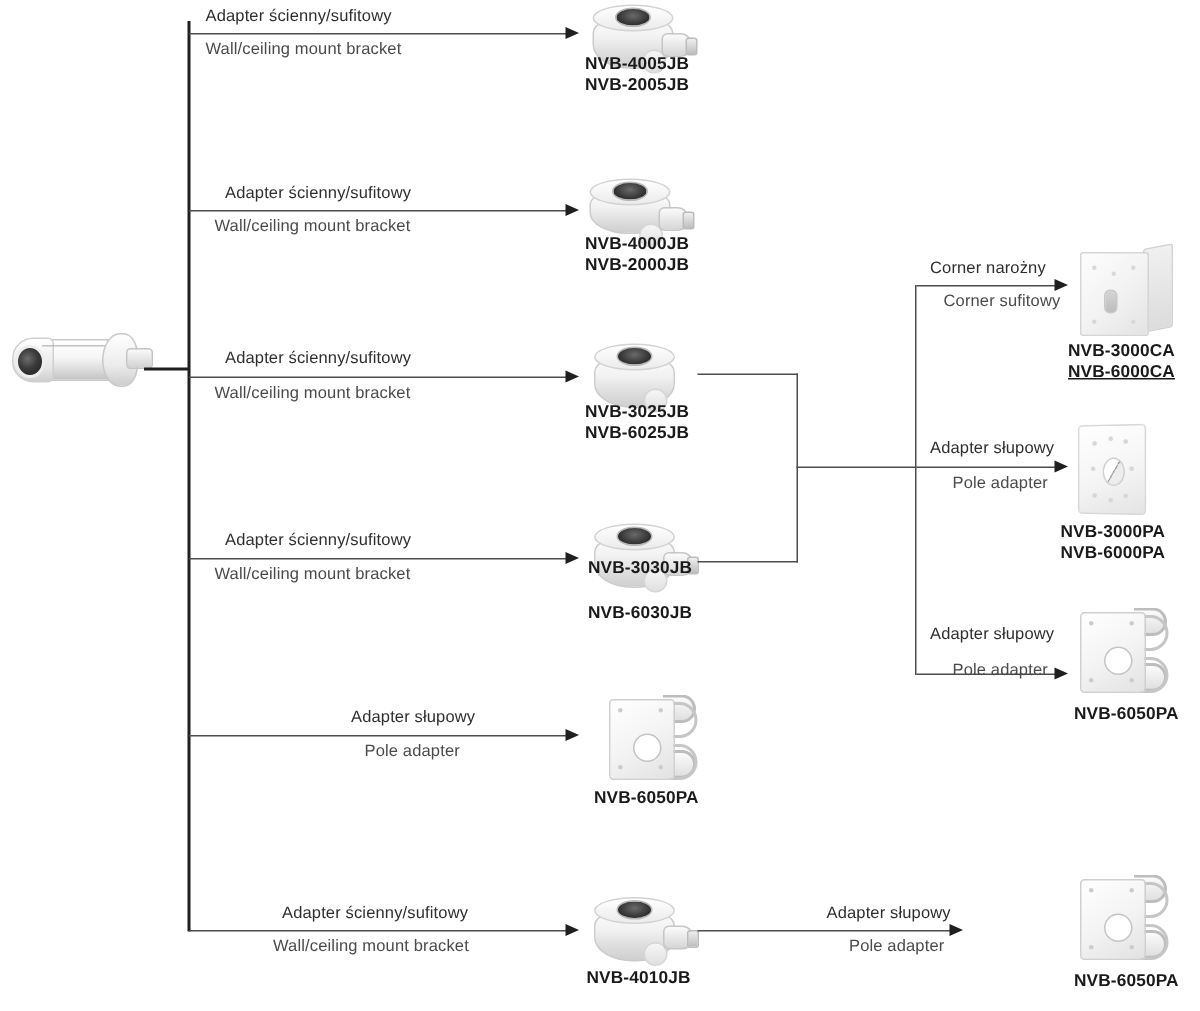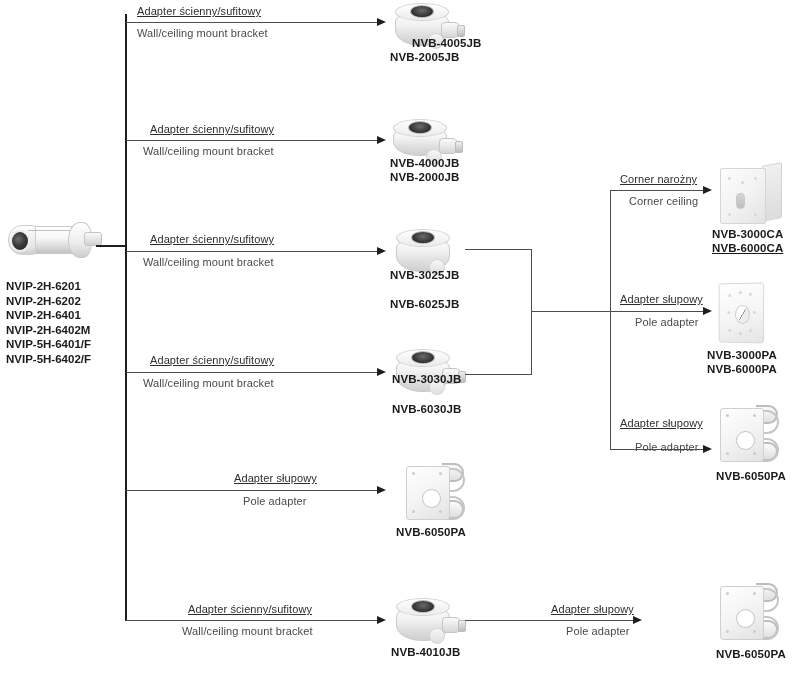--- a/index.html
+++ b/index.html
@@ -19,21 +19,21 @@
     background: #ffffff;
   }
   .lbl {
     position: absolute;
     font-size: 11px;
     line-height: 13px;
     color: #3a3a3a;
     white-space: nowrap;
     letter-spacing: 0.1px;
   }
-  .lbl.pl { color: #2e2e2e; text-decoration: underline; }
+  .lbl.pl { color: #2e2e2e; }
   .lbl.en { color: #4a4a4a; }
   .model {
     position: absolute;
     font-size: 11.5px;
     line-height: 14px;
     font-weight: bold;
     color: #1a1a1a;
     white-space: nowrap;
     letter-spacing: 0.1px;
   }
@@ -277,46 +277,38 @@
 
   <div class="cam" style="left:6px; top:214px; width:96px; height:52px;">
     <div class="body"></div>
     <div class="mount"></div>
     <div class="arm"></div>
     <div class="hood"></div>
     <div class="lens"></div>
     <div class="topline"></div>
   </div>
 
-  <div class="srcmodels" style="left:6px; top:279px;">
-    <div>NVIP-2H-6201</div>
-    <div>NVIP-2H-6202</div>
-    <div>NVIP-2H-6401</div>
-    <div>NVIP-2H-6402M</div>
-    <div>NVIP-5H-6401/F</div>
-    <div>NVIP-5H-6402/F</div>
-  </div>
 
   <div class="hline thick" style="left:96px; top:245px; width:30px;"></div>
 
   <div class="vline thick" style="left:125px; top:14px; height:607px;"></div>
 
   <div class="hline" style="left:126px; top:22px; width:255px;"></div>
   <div class="arrow" style="left:377px; top:17.5px;"></div>
   <div class="lbl pl" style="left:137px; top:5px;">Adapter ścienny/sufitowy</div>
   <div class="lbl en" style="left:137px; top:27px;">Wall/ceiling mount bracket</div>
   <div class="jbox" style="left:395px; top:2px; width:52px; height:44px;">
     <div class="drum">
         <div class="side"></div>
       </div>
     <div class="nozzle"></div>
     <div class="top"></div>
     <div class="hole"></div>
   </div>
-  <div class="model" style="left:412px; top:36px;">NVB-4005JB</div>
+  <div class="model" style="left:390px; top:36px;">NVB-4005JB</div>
   <div class="model" style="left:390px; top:50px;">NVB-2005JB</div>
 
   <div class="hline" style="left:126px; top:140px; width:255px;"></div>
   <div class="arrow" style="left:377px; top:135.5px;"></div>
   <div class="lbl pl" style="left:150px; top:123px;">Adapter ścienny/sufitowy</div>
   <div class="lbl en" style="left:143px; top:145px;">Wall/ceiling mount bracket</div>
   <div class="jbox flat" style="left:393px; top:118px; width:52px; height:44px;">
     <div class="drum">
         <div class="side"></div>
       </div>
@@ -332,21 +324,21 @@
   <div class="lbl pl" style="left:150px; top:233px;">Adapter ścienny/sufitowy</div>
   <div class="lbl en" style="left:143px; top:256px;">Wall/ceiling mount bracket</div>
   <div class="jbox noz0" style="left:396px; top:228px; width:52px; height:44px;">
     <div class="drum">
         <div class="side"></div>
       </div>
     <div class="top"></div>
     <div class="hole"></div>
   </div>
   <div class="model" style="left:390px; top:268px;">NVB-3025JB</div>
-  <div class="model" style="left:390px; top:297px;">NVB-6025JB</div>
+  <div class="model" style="left:390px; top:282px;">NVB-6025JB</div>
 
   <div class="hline" style="left:126px; top:372px; width:255px;"></div>
   <div class="arrow" style="left:377px; top:367.5px;"></div>
   <div class="lbl pl" style="left:150px; top:354px;">Adapter ścienny/sufitowy</div>
   <div class="lbl en" style="left:143px; top:377px;">Wall/ceiling mount bracket</div>
   <div class="jbox" style="left:396px; top:348px; width:52px; height:44px;">
     <div class="drum">
         <div class="side"></div>
       </div>
     <div class="nozzle"></div>
@@ -392,21 +384,21 @@
   <div class="hline" style="left:465px; top:249px; width:67px;"></div>
   <div class="hline" style="left:465px; top:374px; width:67px;"></div>
   <div class="vline" style="left:531px; top:249px; height:126px;"></div>
   <div class="hline" style="left:531px; top:311px; width:80px;"></div>
 
   <div class="vline" style="left:610px; top:190px; height:260px;"></div>
 
   <div class="hline" style="left:611px; top:190px; width:96px;"></div>
   <div class="arrow" style="left:703px; top:185.5px;"></div>
   <div class="lbl pl" style="left:620px; top:173px;">Corner narożny</div>
-  <div class="lbl en" style="left:629px; top:195px;">Corner ceiling</div>
+  <div class="lbl en" style="left:629px; top:195px;">Corner sufitowy</div>
   <div class="corner" style="left:720px; top:164px; width:62px; height:60px;">
     <div class="side"></div>
     <div class="face">
       <div class="slot"></div>
       <div class="dot" style="left:7px; top:8px;"></div>
       <div class="dot" style="left:33px; top:8px;"></div>
       <div class="dot" style="left:7px; top:44px;"></div>
       <div class="dot" style="left:33px; top:44px;"></div>
       <div class="dot" style="left:20px; top:12px;"></div>
     </div>

